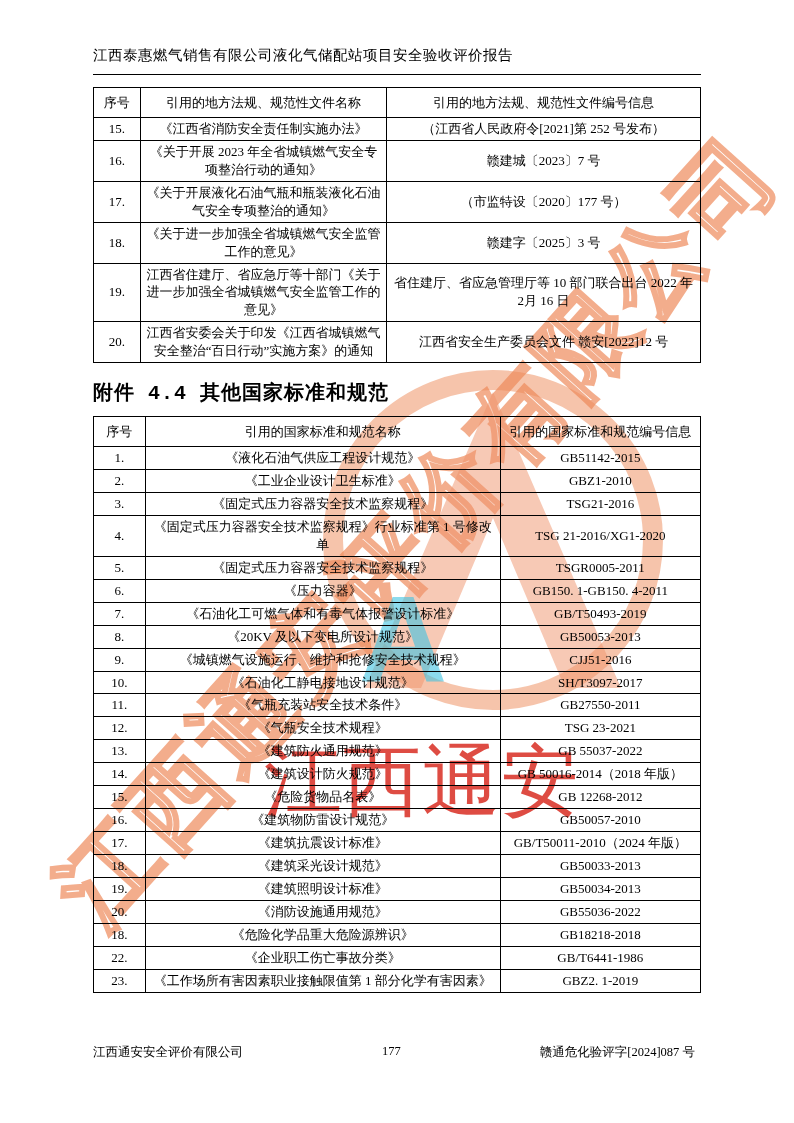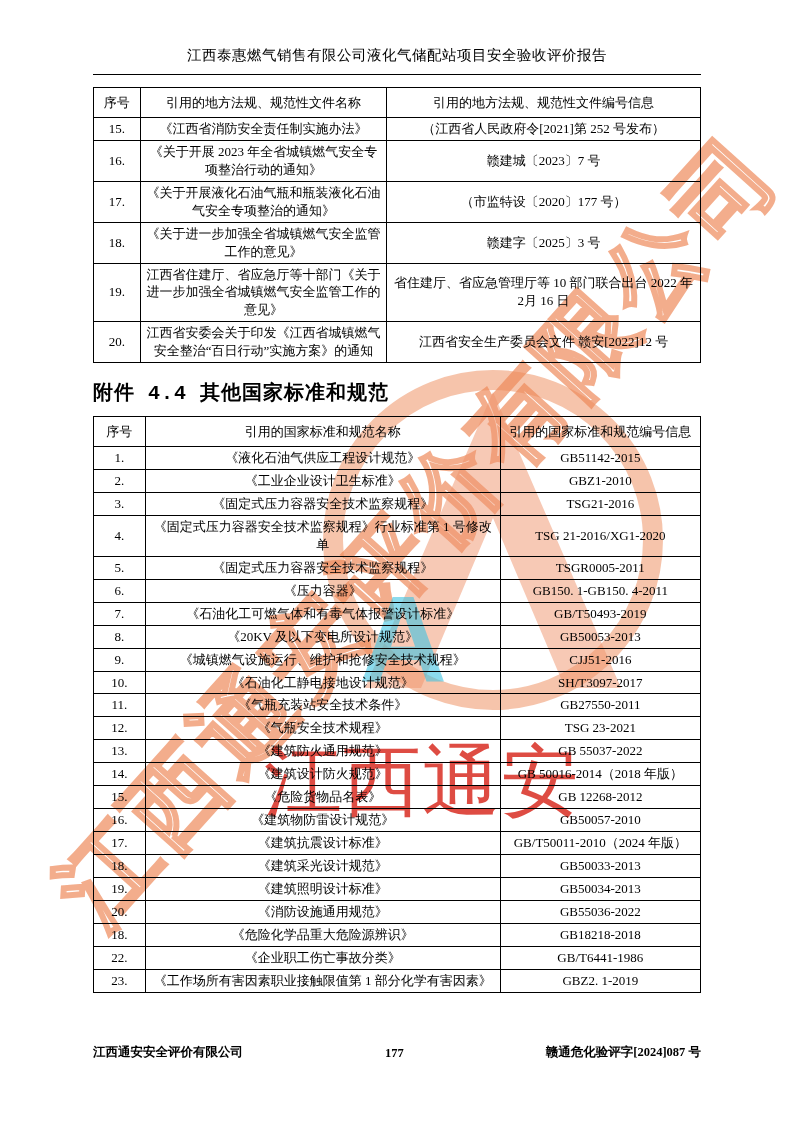--- a/index.html
+++ b/index.html
@@ -28,45 +28,44 @@
     font-family:"Liberation Sans","DejaVu Sans",sans-serif;
     font-weight:400; font-size:78px; letter-spacing:1px;
     color:rgba(217,46,36,0.86); white-space:nowrap;
   }
 
   
   .content { position:relative; z-index:1; padding:46px 93px 0 93px; }
 
   .doc-header { border-bottom:1.5px solid #000; padding-bottom:9px; }
   .doc-title {
-    text-align:center; font-size:14.5px; letter-spacing:0.5px; font-weight:400;
+    text-align:left; font-size:14.5px; letter-spacing:0.5px; font-weight:400;
   }
 
   table { width:100%; border-collapse:collapse; table-layout:fixed; }
   table.t1 { margin-top:12px; }
   table.t2 { margin-top:10px; }
   th, td {
     border:1.4px solid #000; text-align:center; vertical-align:middle;
     padding:2px 5px; font-size:13px; line-height:1.38; font-weight:400;
     word-break:break-all; overflow-wrap:break-word;
   }
   thead th { padding:6px 5px 5px;margin-top:28px; }
   .t1 col.c-no  { width:7.7%; }  .t1 col.c-name { width:40.6%; } .t1 col.c-info { width:51.7%; }
   .t2 col.c-no  { width:8.5%; }  .t2 col.c-name { width:58.5%; } .t2 col.c-info { width:33%; }
 
   .section-title {
     margin:16px 0 0 0; font-family:Liberation Mono, monospace;
     font-size:20px; font-weight:700; letter-spacing:1px;
   }
 
   .doc-footer {
-    position:absolute; left:93px; right:93px; top:1044px; z-index:1;
-    display:flex; justify-content:space-between; align-items:flex-end;
+    position:absolute; left:93px; right:99px; top:1044px; z-index:1;
+    display:flex; justify-content:space-between; align-items:flex-start;
     font-size:12.5px;
-    font-weight:bold;
   }
 </style>
 </head>
 <body>
 
 <div class="page">
 
   <div class="watermark">
     <div class="wm-diagonal">江西通安评价有限公司</div>
 

